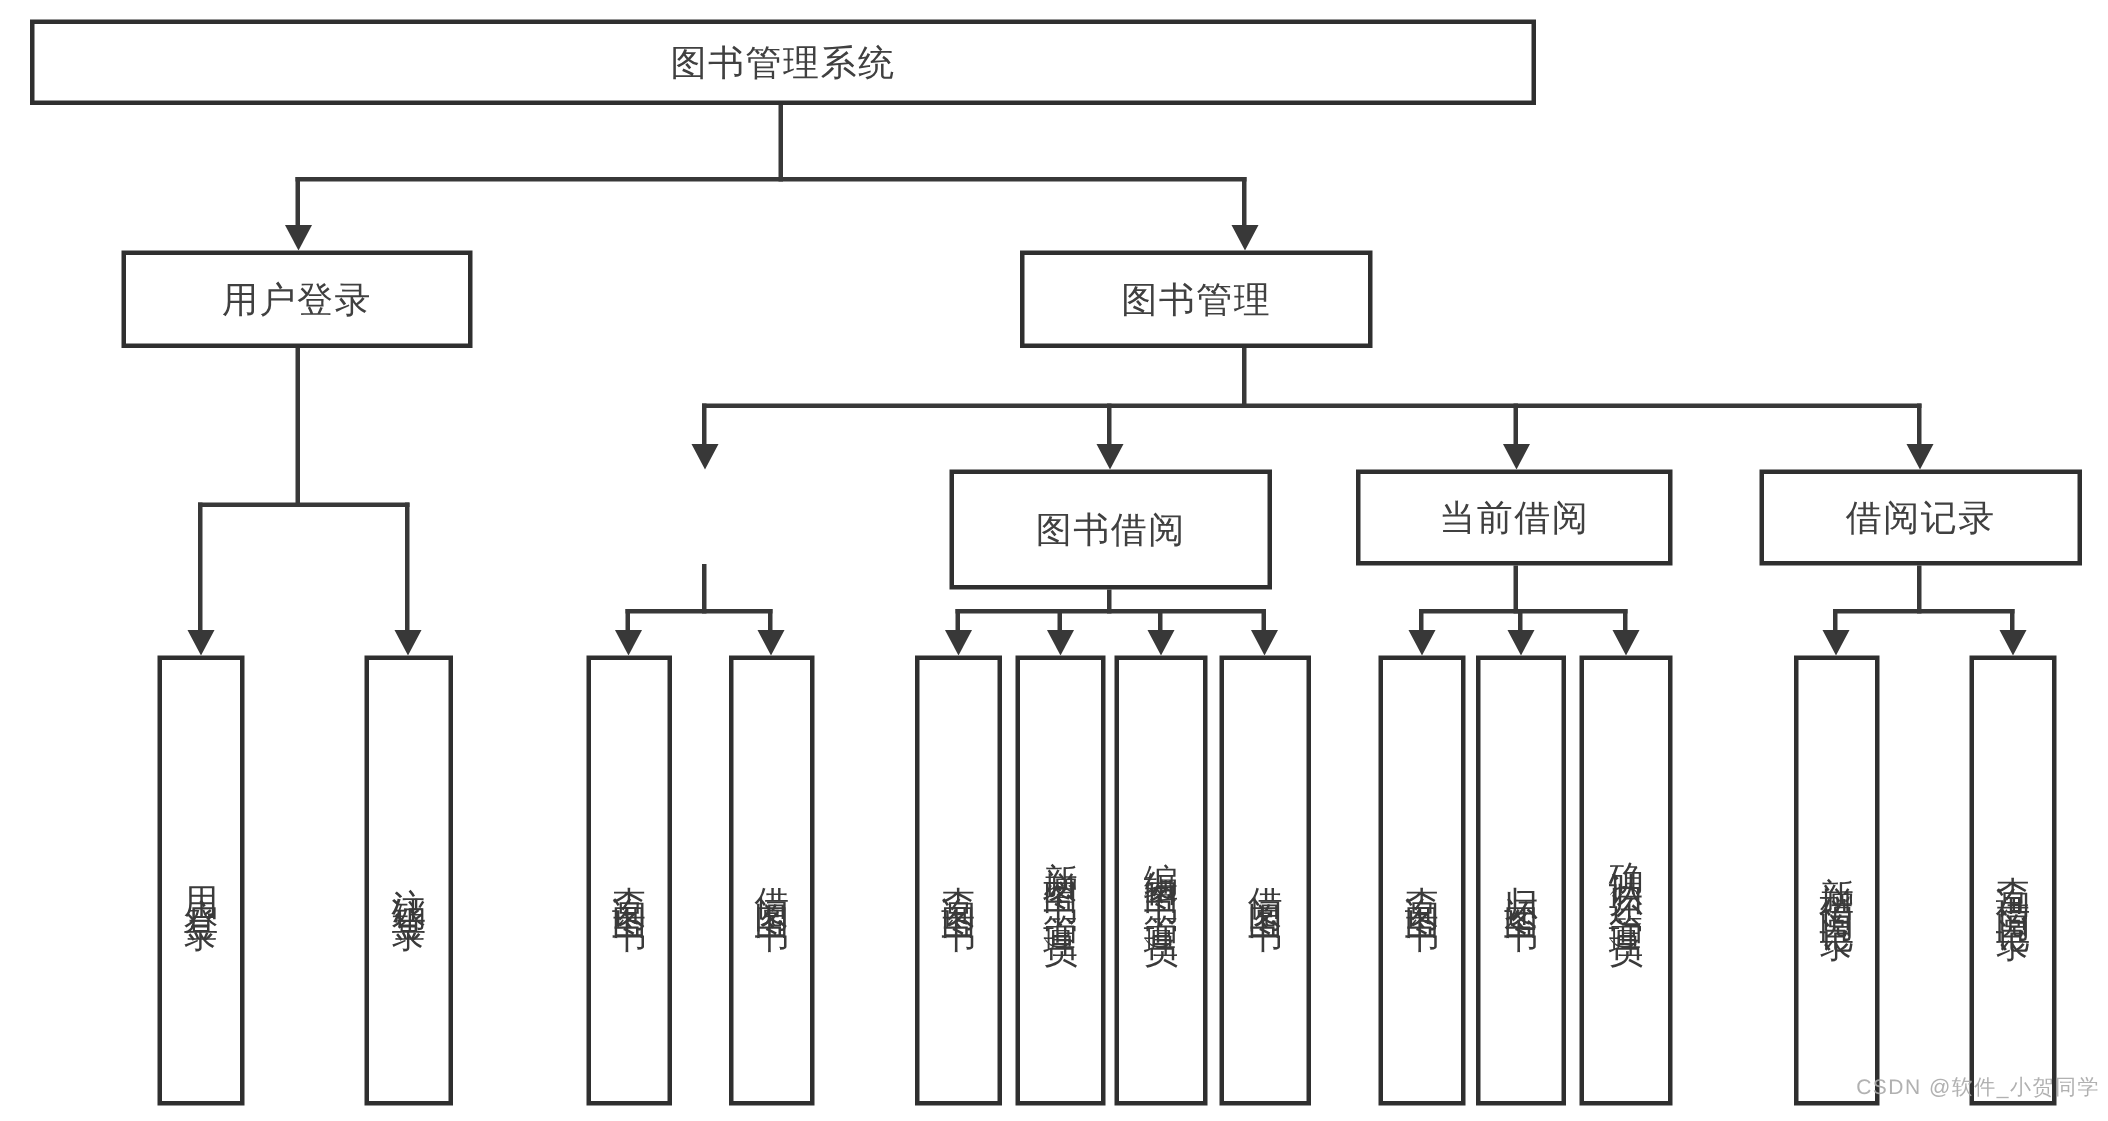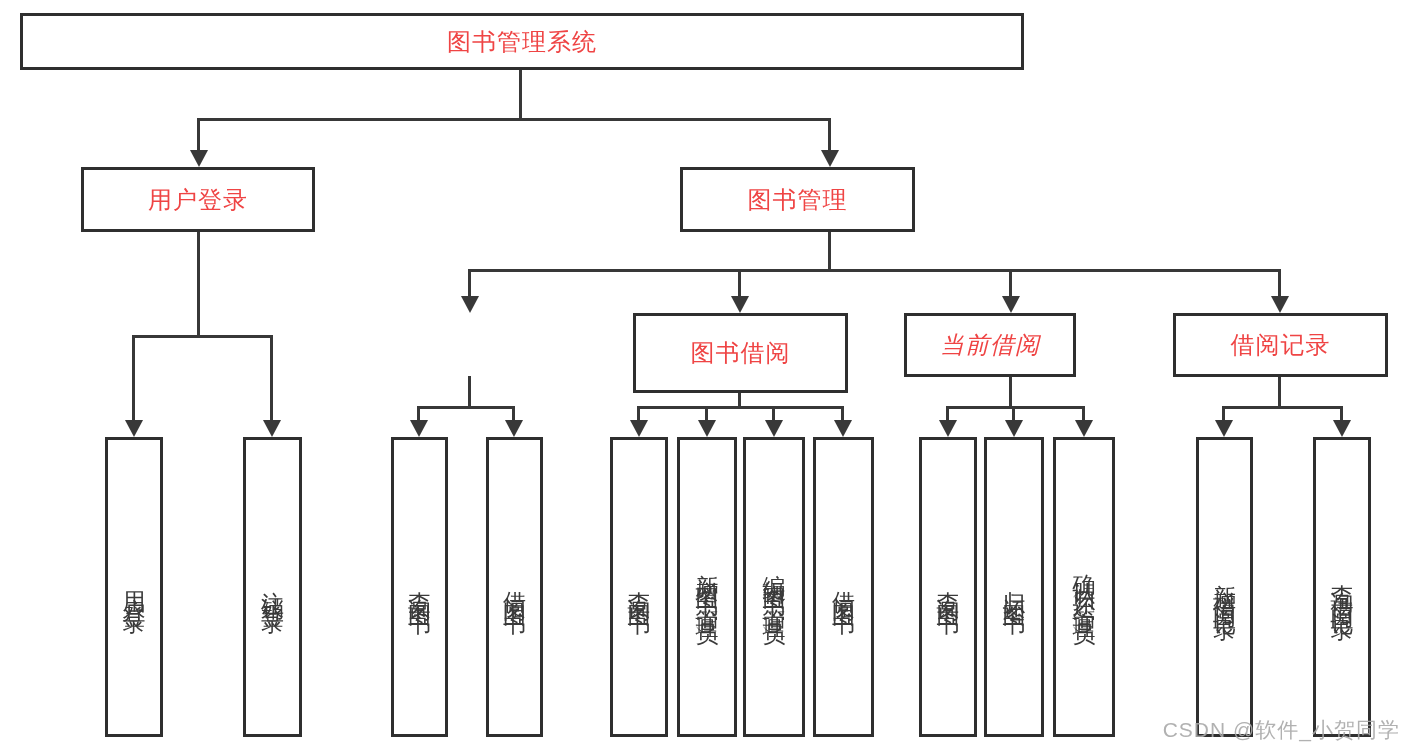--- a/index.html
+++ b/index.html
@@ -21,21 +21,21 @@
     box-sizing: border-box;
     border: 3px solid #2f2f2f;
     background: #ffffff;
     display: flex;
     align-items: center;
     justify-content: center;
   }
   .box.h .lbl {
     font-size: 24px;
     letter-spacing: 1px;
-    color: #ef4444;
+    color: #404040;
     white-space: nowrap;
   }
   .box.v .lbl {
     writing-mode: vertical-rl;
     text-orientation: mixed;
     font-size: 23px;
     letter-spacing: 7px;
     color: #3a3a3a;
     line-height: 1;
   }
@@ -50,21 +50,21 @@
     width: 0;
     height: 0;
     border-left: 9px solid transparent;
     border-right: 9px solid transparent;
     border-top: 17px solid #383838;
   }
   .watermark {
     position: absolute;
     top: 716px;
     right: 5px;
-    font-size: 21px;
+    font-size: 14px;
     color: rgba(168, 168, 168, 0.9);
     letter-spacing: 1px;
     white-space: nowrap;
     z-index: 10;
   }
 </style>
 </head>
 <body>
 
 <div id="stage">
@@ -135,21 +135,21 @@
   <div class="box h" style="left:81px; top:167px; width:234px; height:65px;">
     <span class="lbl">用户登录</span>
   </div>
   <div class="box h" style="left:680px; top:167px; width:235px; height:65px;">
     <span class="lbl">图书管理</span>
   </div>
 
   <div class="box h" style="left:633px; top:313px; width:215px; height:80px;">
     <span class="lbl">图书借阅</span>
   </div>
-  <div class="box h" style="left:904px; top:313px; width:172px; height:64px;font-style:italic;">
+  <div class="box h" style="left:904px; top:313px; width:211px; height:64px;">
     <span class="lbl">当前借阅</span>
   </div>
   <div class="box h" style="left:1173px; top:313px; width:215px; height:64px;">
     <span class="lbl">借阅记录</span>
   </div>
 
   <div class="box v" style="left:105px; top:437px; width:58px; height:300px;">
     <span class="lbl">用户登录</span>
   </div>
   <div class="box v" style="left:243px; top:437px; width:59px; height:300px;">

